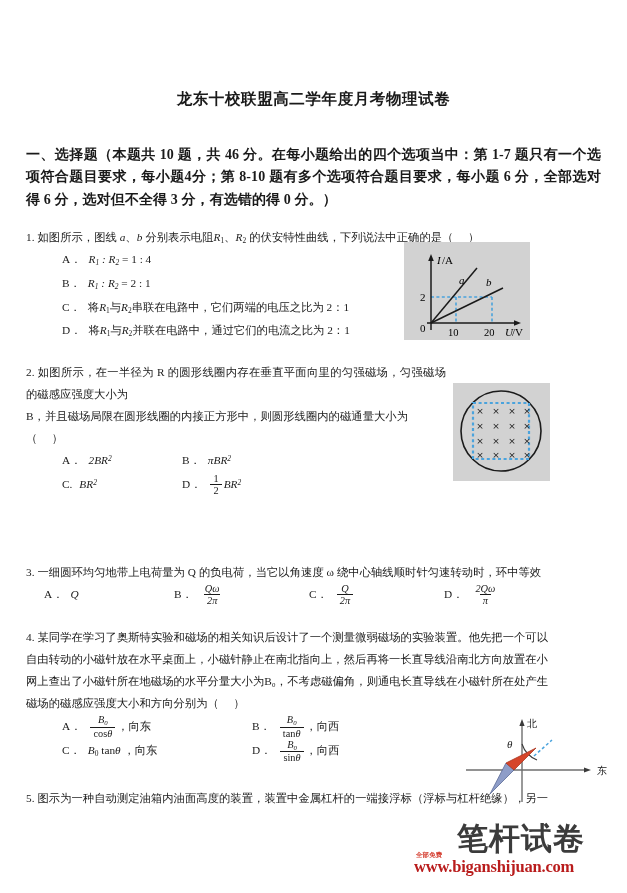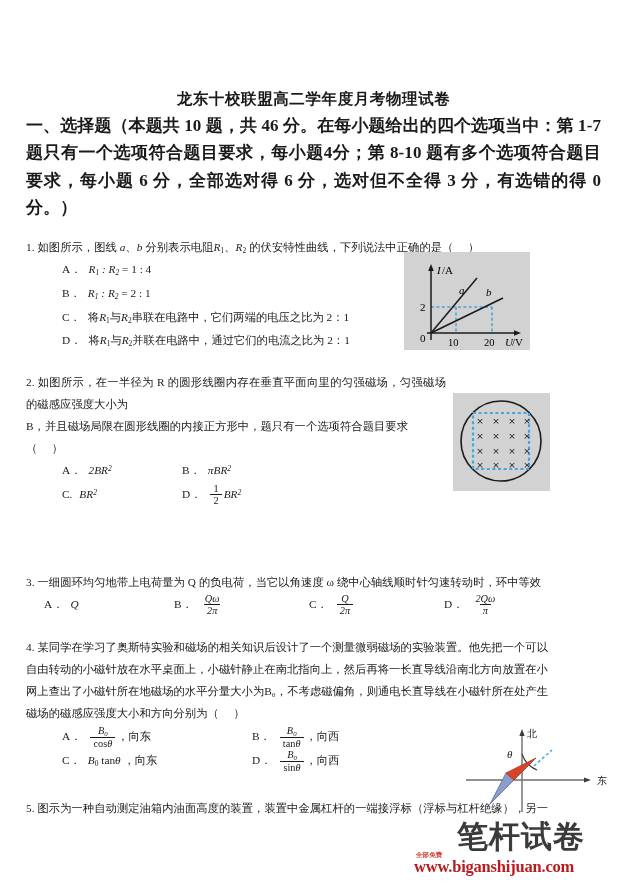--- a/index.html
+++ b/index.html
@@ -29,22 +29,22 @@
     font-size: 15.5px;
     font-weight: bold;
     letter-spacing: 0.6px;
     margin: 0;
     padding-top: 90px;
     line-height: 1.2;
   }
 
   
   .section-intro {
-    margin-top: 3px;
-    font-size: 17px;
+    margin-top: 35px;
+    font-size: 14px;
     font-weight: bold;
     line-height: 1.62;
     text-align: justify;
     letter-spacing: 0.1px;
   }
 
   
   .question {
     position: relative;
     font-size: 11.3px;
@@ -138,21 +138,21 @@
   
   .watermark {
     position: absolute;
     left: 414px;
     top: 823px;
     width: 200px;
     height: 66px;
     pointer-events: none;
   }
   .wm-cn {
-    font-family: Liberation Mono, monospace;
+    font-family: Liberation Serif, serif;
     font-weight: bold;
     font-size: 31px;
     letter-spacing: 1px;
     color: #3b3b3b;
     text-align: center;
     line-height: 1.05;
     margin-left: 14px;
   }
   .wm-url {
     font-family: "Liberation Serif", serif;
@@ -247,21 +247,21 @@
       </svg>
     </div>
   </div>
 
   <div class="question" id="q2">
 
     <div class="q-stem">
       <span>2.</span>
       <span>如图所示，在一半径为 R 的圆形线圈内存在垂直平面向里的匀强磁场，匀强磁场的磁感应强度大小为</span>
     </div>
-    <div class="q-stem">B，并且磁场局限在圆形线圈的内接正方形中，题只有一个选项符合题目要求</div>
+    <div class="q-stem">B，并且磁场局限在圆形线圈的内接正方形中，则圆形线圈内的磁通量大小为</div>
     <div class="q-stem">（<span class="paren">&nbsp;&nbsp;&nbsp;</span>）</div>
 
     <div>
       <div class="opt-row">
         <div class="opt" style="width:120px">
           <span class="opt-lbl">A．</span>
           <span class="opt-body">2<i>BR</i><sup>2</sup></span>
         </div>
         <div class="opt">
           <span class="opt-lbl">B．</span>

